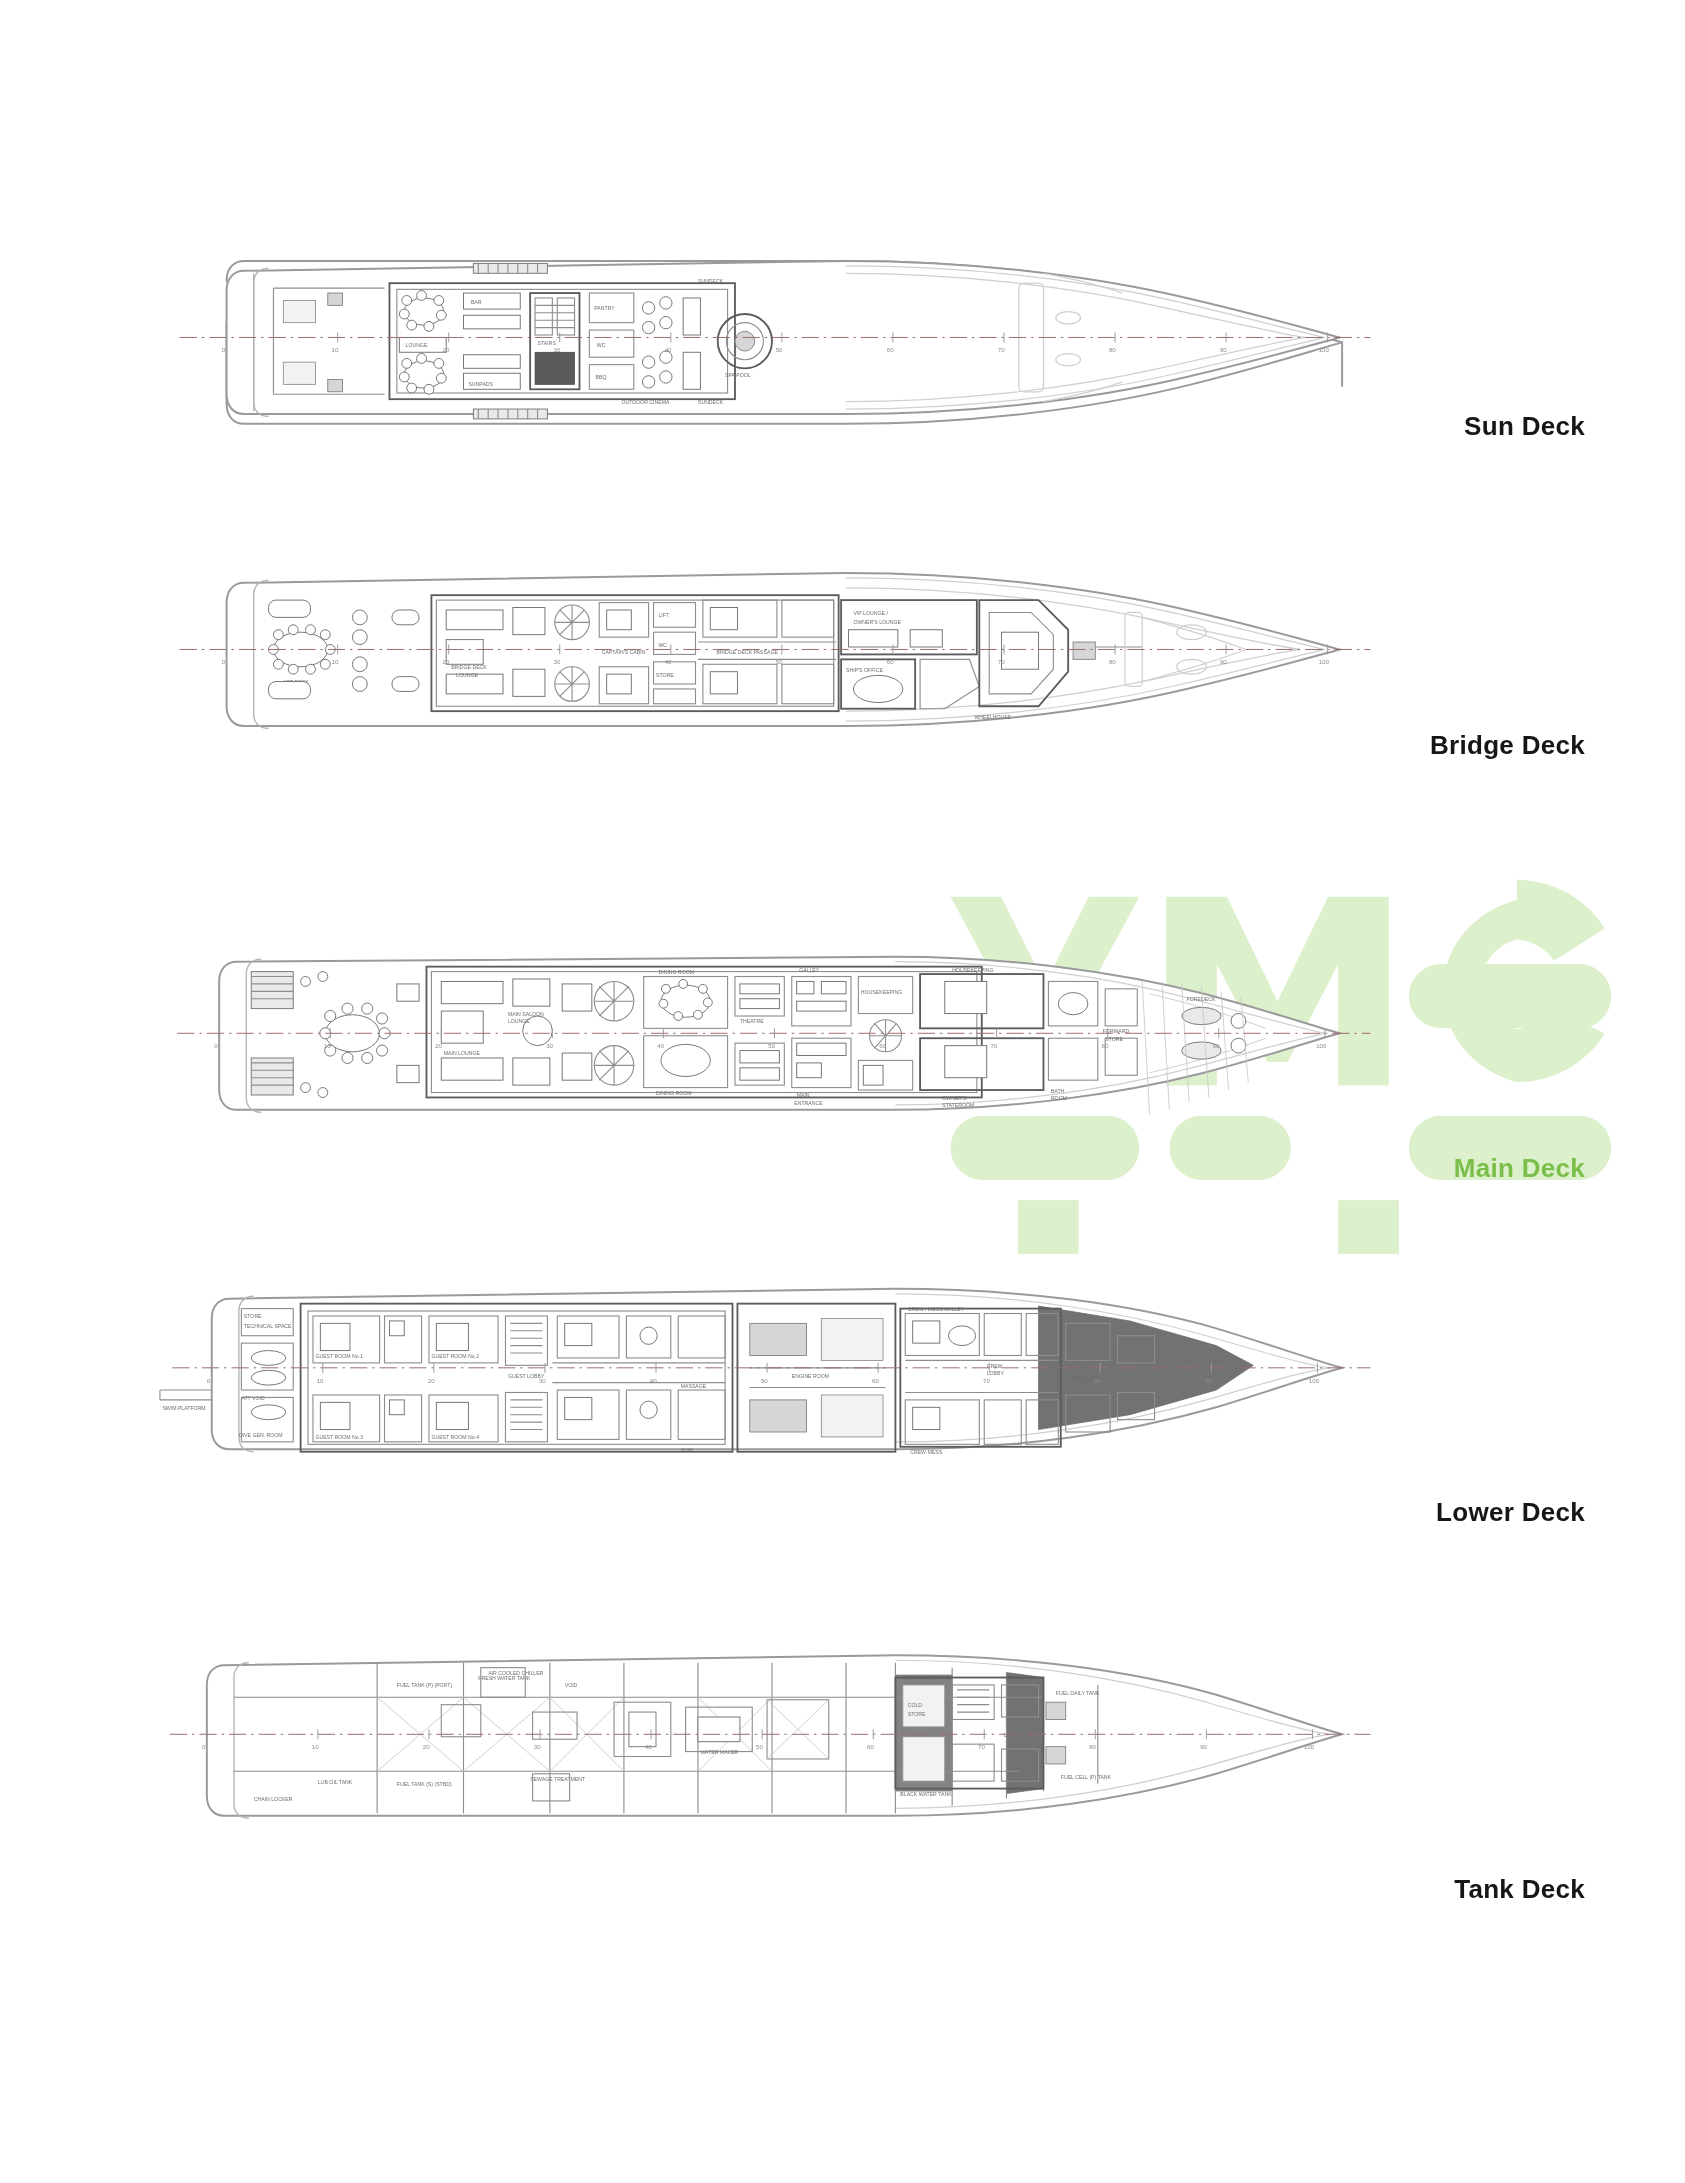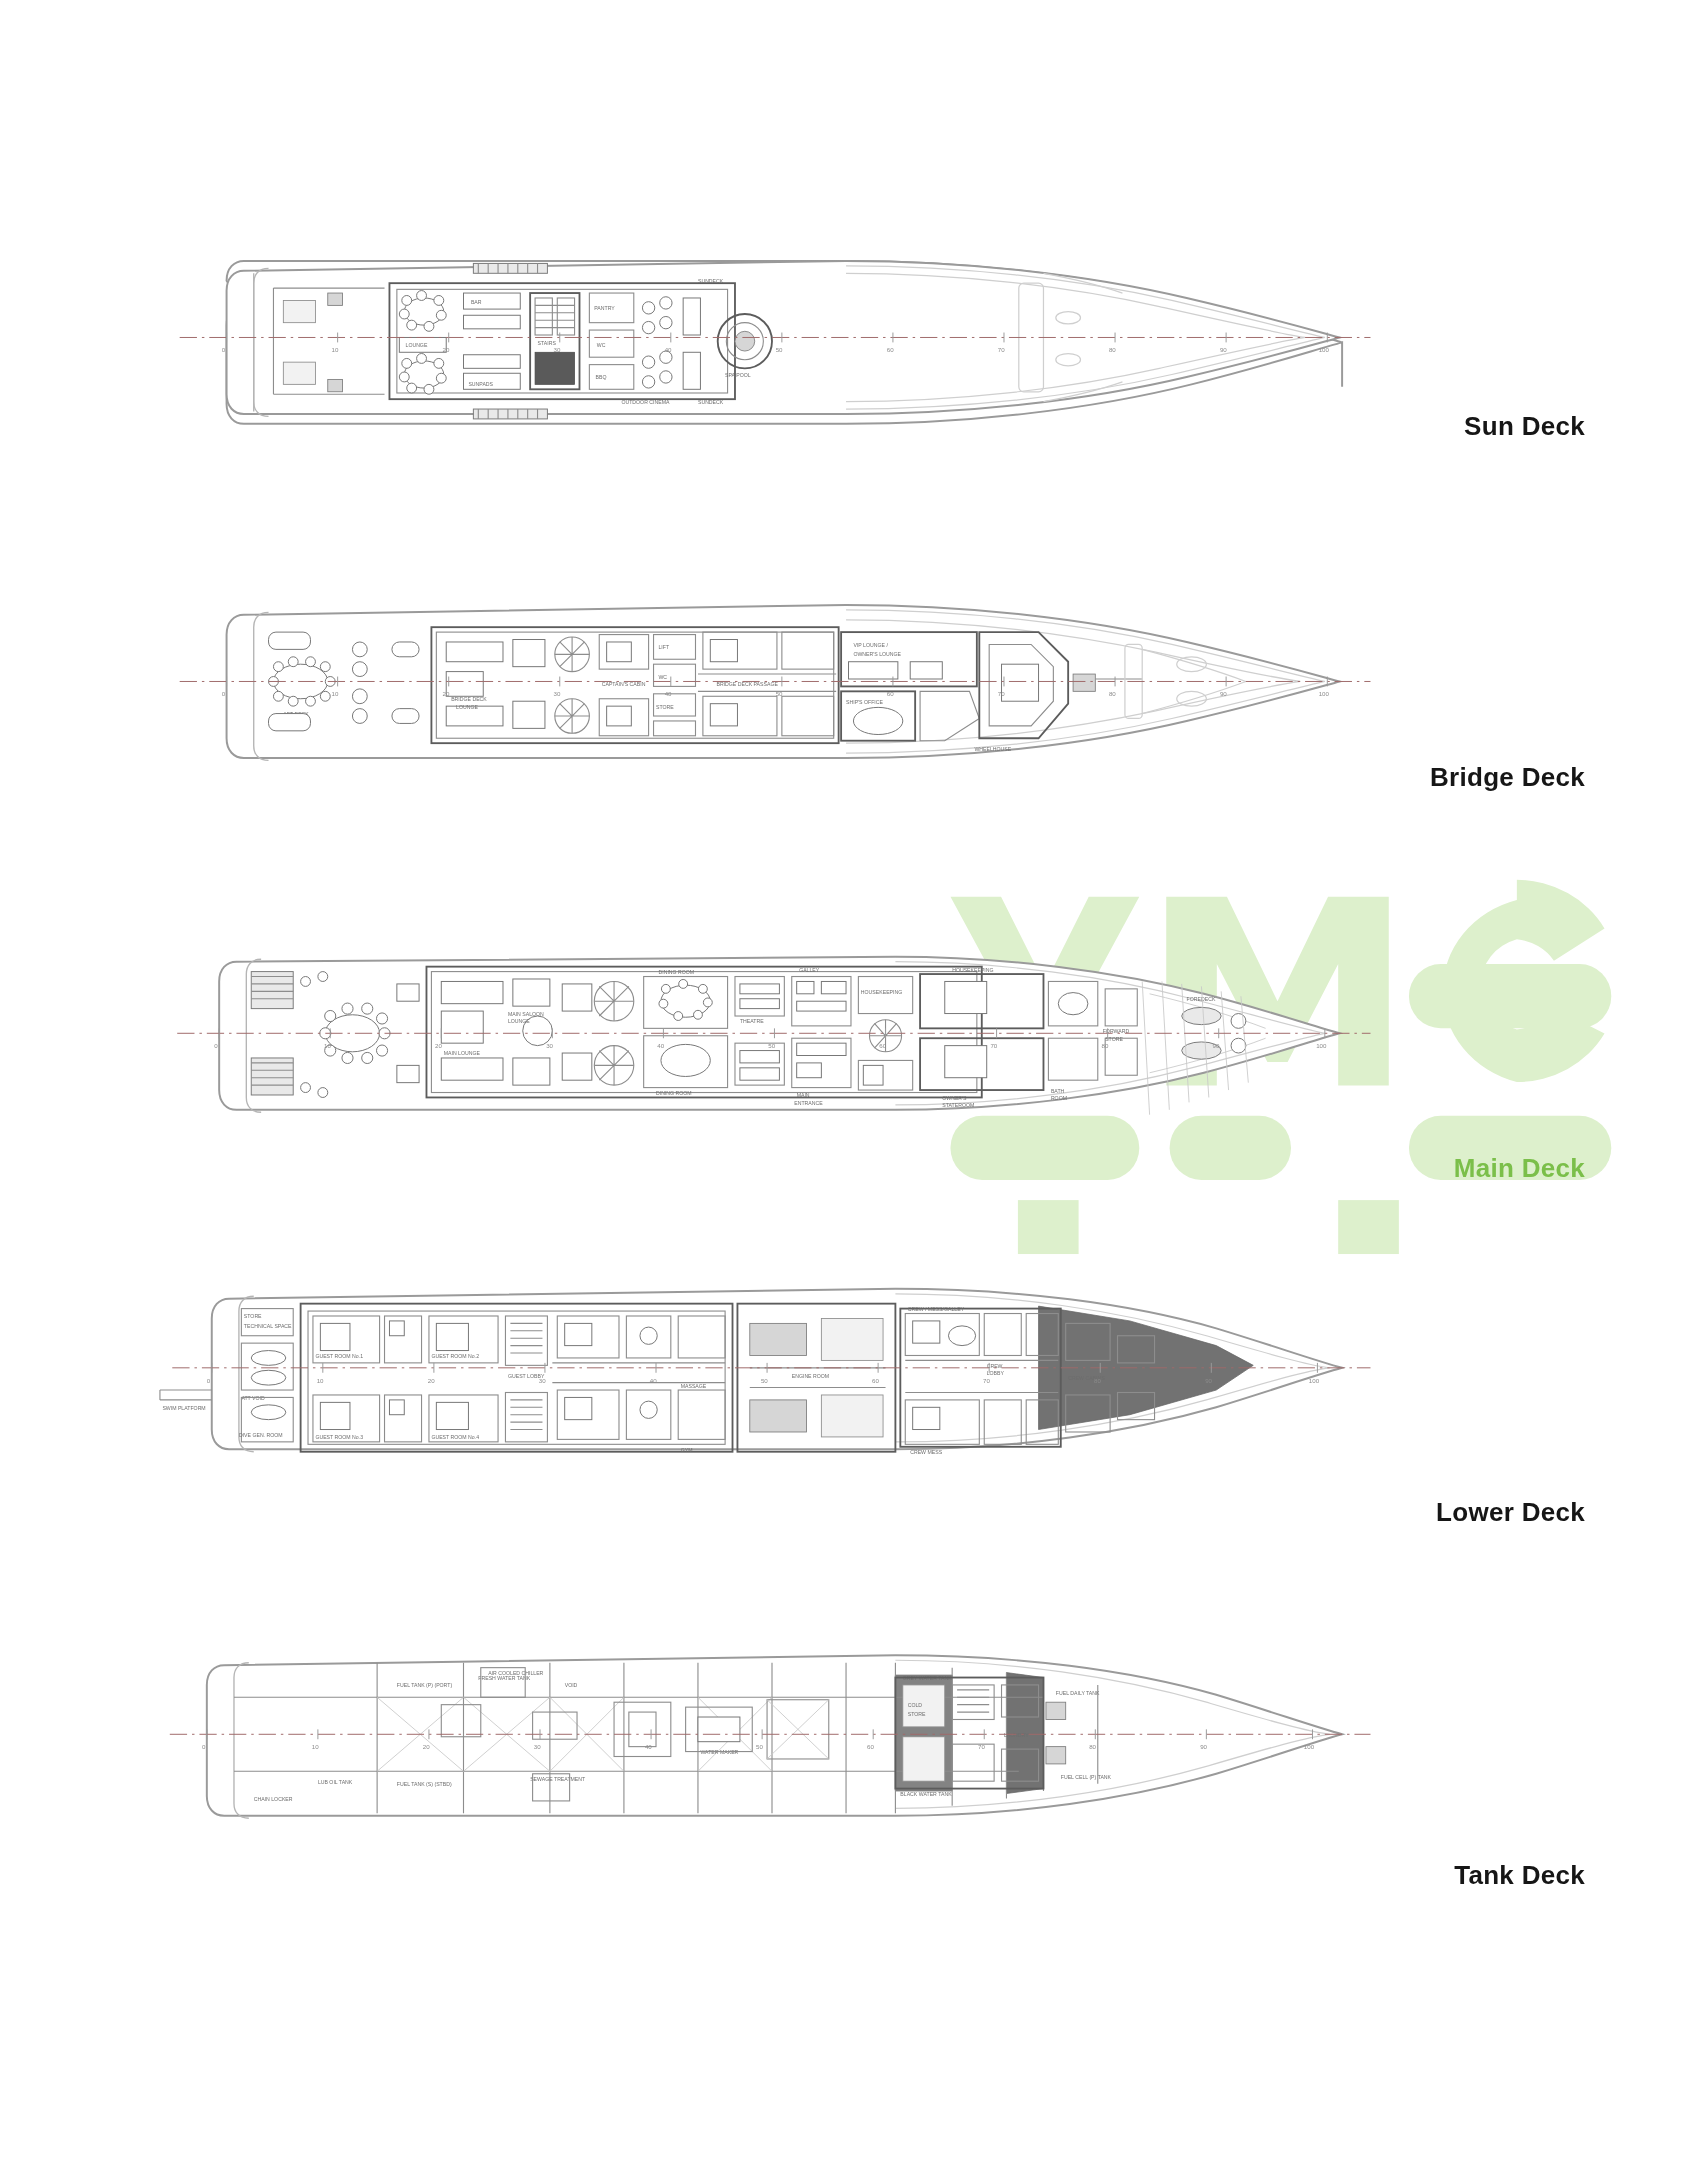--- a/index.html
+++ b/index.html
@@ -220,21 +220,21 @@
             <text x="683" y="78">70</text>
             <text x="773" y="78">80</text>
           <text x="863" y="78">90</text>
             <text x="943" y="78">100</text>
         </g>
       </svg>
     </div>
     <div class="deck-label" style="top:155px;">Sun Deck</div>
   </div>
 
-  <div class="deck-block" id="block-bridge" style="top:600px;height:243px;">
+  <div class="deck-block" id="block-bridge" style="top:568px;height:243px;">
     <div class="plan-wrap" style="top:0;">
       <svg viewBox="0 0 1000 175" width="1234" height="216">
         <path class="hull" d="M72 12 C64 12 58 18 58 28 L58 112 C58 122 64 128 72 128 L560 128 C658 128 756 117 836 98 C896 84 938 72 960 66 C938 60 896 48 836 34 C756 15 658 4 560 4 Z"></path>
         <path class="hull-in" d="M92 10 C84 10 80 15 80 22 L80 118 C80 125 84 130 92 130"></path>
         <path class="hull-faint" d="M560 8 C652 8 746 18 824 36 C884 50 926 61 948 66 C926 71 884 82 824 96 C746 114 652 124 560 124"></path>
         <path class="hull-faint" d="M560 16 C646 16 734 26 810 42 C868 55 908 63 928 66 C908 69 868 77 810 90 C734 106 646 116 560 116"></path>
 
         <ellipse class="furn" cx="118" cy="66" rx="22" ry="14"></ellipse>
         <g class="furn">
           <circle cx="100" cy="54" r="4"></circle>
@@ -711,17 +711,17 @@
             <text x="397" y="84">40</text>
             <text x="487" y="84">50</text>
           <text x="577" y="84">60</text>
             <text x="667" y="84">70</text>
             <text x="757" y="84">80</text>
           <text x="847" y="84">90</text>
             <text x="931" y="84">100</text>
         </g>
       </svg>
     </div>
-    <div class="deck-label" style="top:215px;">Tank Deck</div>
+    <div class="deck-label" style="top:229px;">Tank Deck</div>
   </div>
 
 </div>
 
 
 </body></html>

